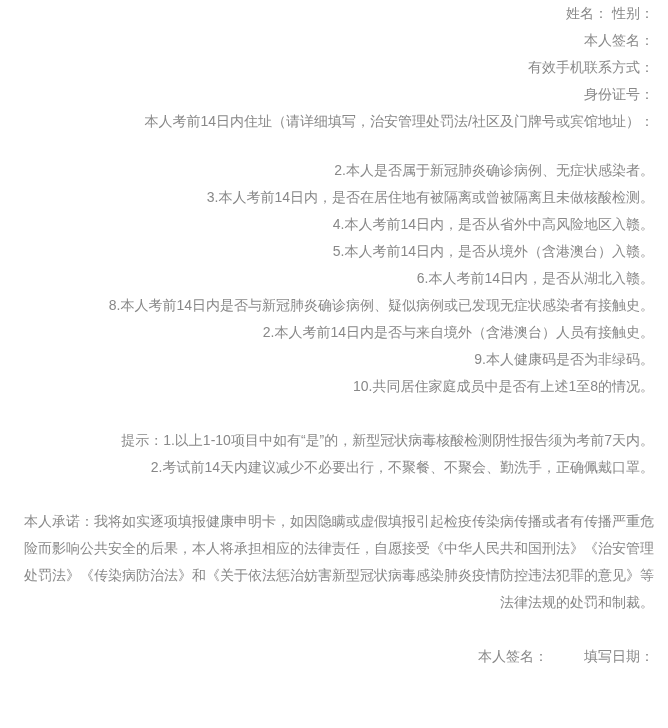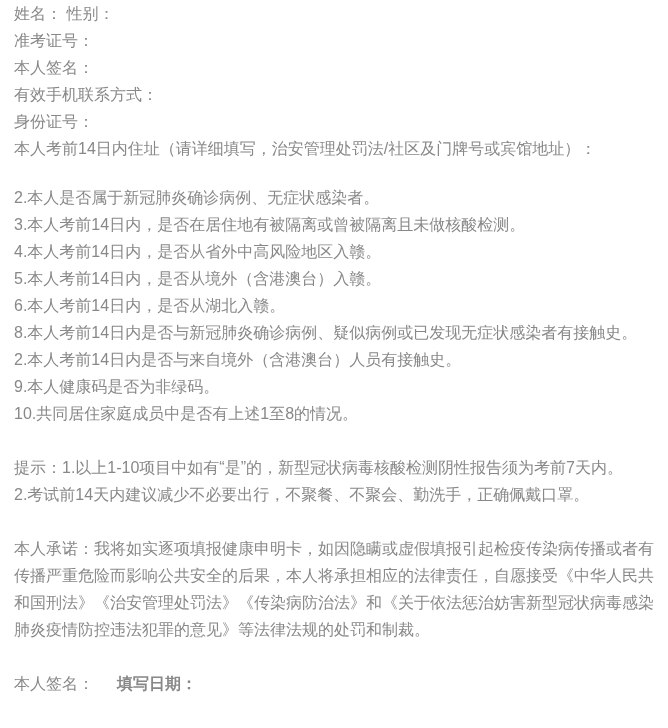--- a/index.html
+++ b/index.html
@@ -18,37 +18,37 @@
     width: 668px;
     height: 728px;
     padding: 0 14px;
     color: #888888;
     font-size: 14px;
     line-height: 27px;
   }
   .doc p {
     margin: 0;
     padding: 0;
-    font-size: 16px;
+    font-size: 14px;
     line-height: 27px;
     color: #888888;
     word-break: break-all;
+    text-align: right;
   }
   .gap-sm { height: 22px; }
   .gap    { height: 27px; }
   .sig-line { white-space: nowrap; }
-  .sig-date { margin-left: 23px; font-weight: bold; }
+  .sig-date { margin-left: 36px; }
 </style>
 </head>
 <body>
 
 <div class="doc">
 
   <p>姓名： 性别：</p>
-  <p>准考证号：</p>
   <p>本人签名：</p>
   <p>有效手机联系方式：</p>
   <p>身份证号：</p>
   <p>本人考前14日内住址（请详细填写，治安管理处罚法/社区及门牌号或宾馆地址）：</p>
 
   <div class="gap-sm"></div>
 
   <p>2.本人是否属于新冠肺炎确诊病例、无症状感染者。</p>
   <p>3.本人考前14日内，是否在居住地有被隔离或曾被隔离且未做核酸检测。</p>
   <p>4.本人考前14日内，是否从省外中高风险地区入赣。</p>

